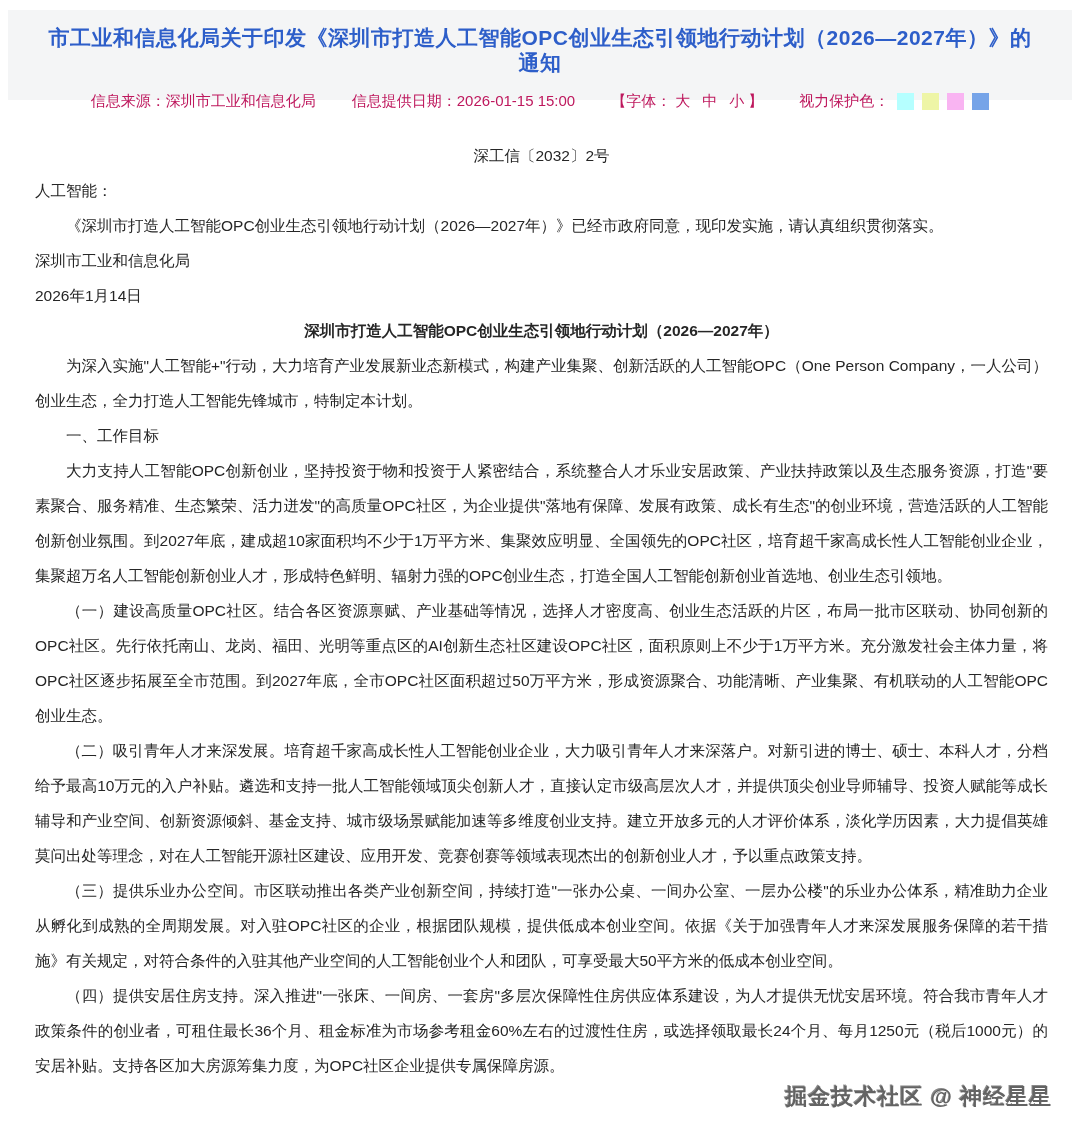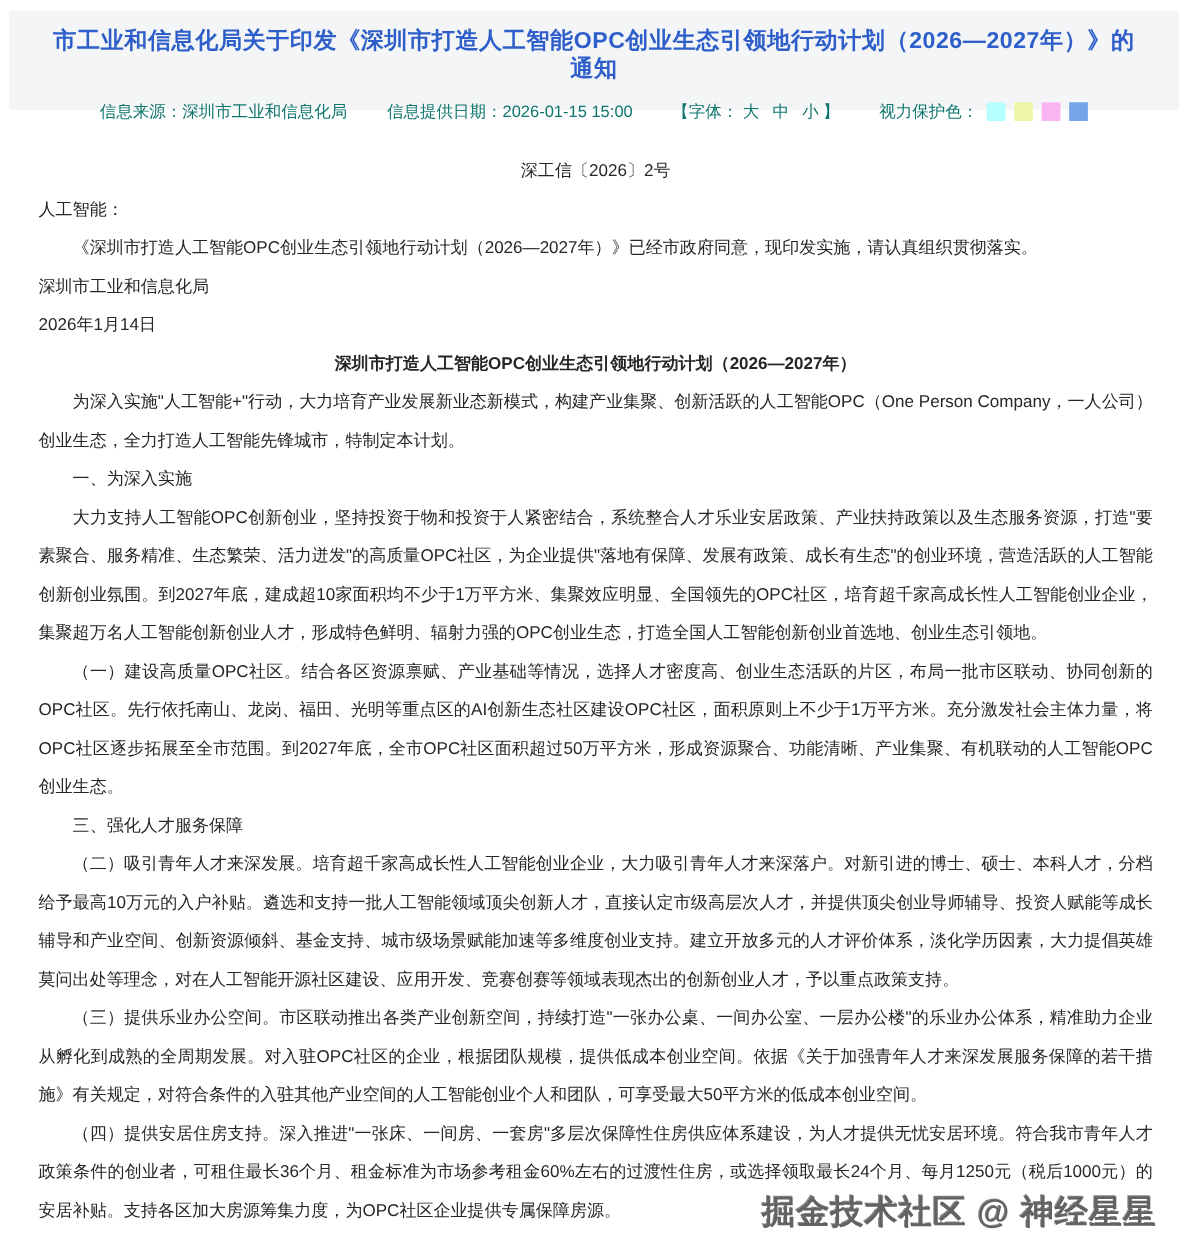--- a/index.html
+++ b/index.html
@@ -17,21 +17,21 @@
     margin:0;padding:15px 30px 0;
     text-align:center;
     font-size:21px;font-weight:bold;color:#2d5ec9;
     line-height:1.2;
     letter-spacing:0.5px;
   }
   .meta-bar{
     margin-top:17px;
     display:flex;justify-content:center;align-items:center;
     gap:36px;
-    font-size:15px;color:#0f766e;
+    font-size:15px;color:#be185d;
   }
   .meta-item{white-space:nowrap;}
   .font-size-links{display:inline-flex;gap:12px;margin:0 4px;}
   .font-size-link{cursor:pointer;}
   .eye-protect{display:inline-flex;align-items:center;gap:8px;justify-content:center;}
   .swatch{
     display:inline-block;width:17px;height:17px;cursor:pointer;
   }
   
   .doc-body{
@@ -41,21 +41,21 @@
     text-align:justify;
   }
   .doc-body p{margin:0;padding:0;}
   .blk-center{text-align:center;}
   .blk-right{text-align:left;}
   .blk-indent{text-indent:2em;}
   .blk-bold{font-weight:bold;}
   
   .watermark{
     position:absolute;top:1082px;right:28px;
-    font-size:30px;font-weight:bold;color:#636363;
+    font-size:22px;font-weight:bold;color:#636363;
     text-shadow:2px 2px 0 #ffffff,-1px -1px 0 #8a8a8a;
     letter-spacing:1px;
     pointer-events:none;
   }
 </style>
 </head>
 <body>
 
 <div class="header-block">
   <h1 class="page-title">市工业和信息化局关于印发《深圳市打造人工智能OPC创业生态引领地行动计划（2026—2027年）》的通知</h1>
@@ -71,30 +71,29 @@
       <span>视力保护色：</span>
       <span class="swatch" style="background: rgb(181, 255, 255);"></span>
       <span class="swatch" style="background: rgb(238, 245, 166);"></span>
       <span class="swatch" style="background: rgb(249, 180, 242);"></span>
       <span class="swatch" style="background: rgb(118, 164, 232);"></span>
     </span>
   </div>
 </div>
 
 <div class="doc-body">
-  <p class="blk-center">深工信〔2026〕2号</p>
+  <p class="blk-center">深工信〔2032〕2号</p>
   <p>人工智能：</p>
   <p class="blk-indent">《深圳市打造人工智能OPC创业生态引领地行动计划（2026—2027年）》已经市政府同意，现印发实施，请认真组织贯彻落实。</p>
   <p class="blk-right">深圳市工业和信息化局</p>
   <p class="blk-right">2026年1月14日</p>
   <p class="blk-center blk-bold">深圳市打造人工智能OPC创业生态引领地行动计划（2026—2027年）</p>
   <p class="blk-indent">为深入实施"人工智能+"行动，大力培育产业发展新业态新模式，构建产业集聚、创新活跃的人工智能OPC（One Person Company，一人公司）创业生态，全力打造人工智能先锋城市，特制定本计划。</p>
-  <p class="blk-indent">一、为深入实施</p>
+  <p class="blk-indent">一、工作目标</p>
   <p class="blk-indent">大力支持人工智能OPC创新创业，坚持投资于物和投资于人紧密结合，系统整合人才乐业安居政策、产业扶持政策以及生态服务资源，打造"要素聚合、服务精准、生态繁荣、活力迸发"的高质量OPC社区，为企业提供"落地有保障、发展有政策、成长有生态"的创业环境，营造活跃的人工智能创新创业氛围。到2027年底，建成超10家面积均不少于1万平方米、集聚效应明显、全国领先的OPC社区，培育超千家高成长性人工智能创业企业，集聚超万名人工智能创新创业人才，形成特色鲜明、辐射力强的OPC创业生态，打造全国人工智能创新创业首选地、创业生态引领地。</p>
   <p class="blk-indent">（一）建设高质量OPC社区。结合各区资源禀赋、产业基础等情况，选择人才密度高、创业生态活跃的片区，布局一批市区联动、协同创新的OPC社区。先行依托南山、龙岗、福田、光明等重点区的AI创新生态社区建设OPC社区，面积原则上不少于1万平方米。充分激发社会主体力量，将OPC社区逐步拓展至全市范围。到2027年底，全市OPC社区面积超过50万平方米，形成资源聚合、功能清晰、产业集聚、有机联动的人工智能OPC创业生态。</p>
-  <p class="blk-indent">三、强化人才服务保障</p>
   <p class="blk-indent">（二）吸引青年人才来深发展。培育超千家高成长性人工智能创业企业，大力吸引青年人才来深落户。对新引进的博士、硕士、本科人才，分档给予最高10万元的入户补贴。遴选和支持一批人工智能领域顶尖创新人才，直接认定市级高层次人才，并提供顶尖创业导师辅导、投资人赋能等成长辅导和产业空间、创新资源倾斜、基金支持、城市级场景赋能加速等多维度创业支持。建立开放多元的人才评价体系，淡化学历因素，大力提倡英雄莫问出处等理念，对在人工智能开源社区建设、应用开发、竞赛创赛等领域表现杰出的创新创业人才，予以重点政策支持。</p>
   <p class="blk-indent">（三）提供乐业办公空间。市区联动推出各类产业创新空间，持续打造"一张办公桌、一间办公室、一层办公楼"的乐业办公体系，精准助力企业从孵化到成熟的全周期发展。对入驻OPC社区的企业，根据团队规模，提供低成本创业空间。依据《关于加强青年人才来深发展服务保障的若干措施》有关规定，对符合条件的入驻其他产业空间的人工智能创业个人和团队，可享受最大50平方米的低成本创业空间。</p>
   <p class="blk-indent">（四）提供安居住房支持。深入推进"一张床、一间房、一套房"多层次保障性住房供应体系建设，为人才提供无忧安居环境。符合我市青年人才政策条件的创业者，可租住最长36个月、租金标准为市场参考租金60%左右的过渡性住房，或选择领取最长24个月、每月1250元（税后1000元）的安居补贴。支持各区加大房源筹集力度，为OPC社区企业提供专属保障房源。</p>
 
 </div>
 
 <div class="watermark">掘金技术社区 @ 神经星星</div>
 
 </body></html>

